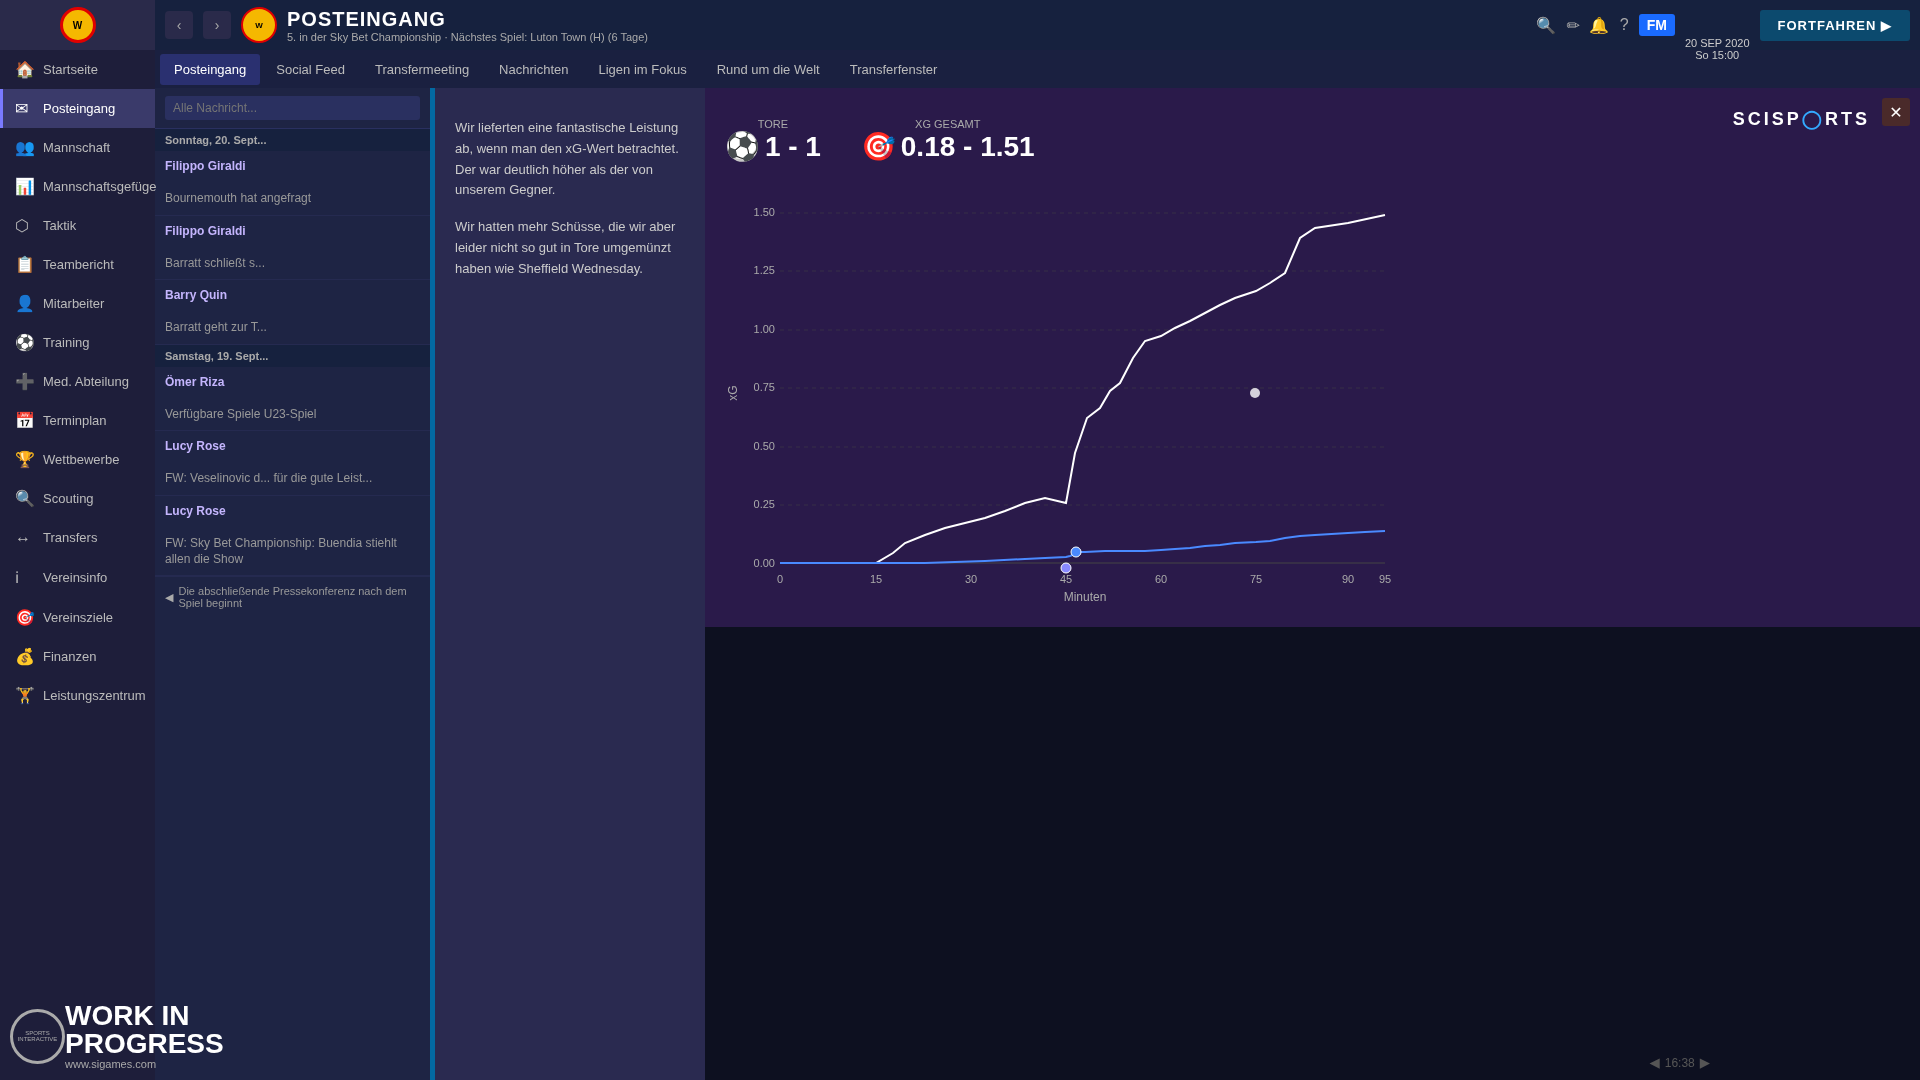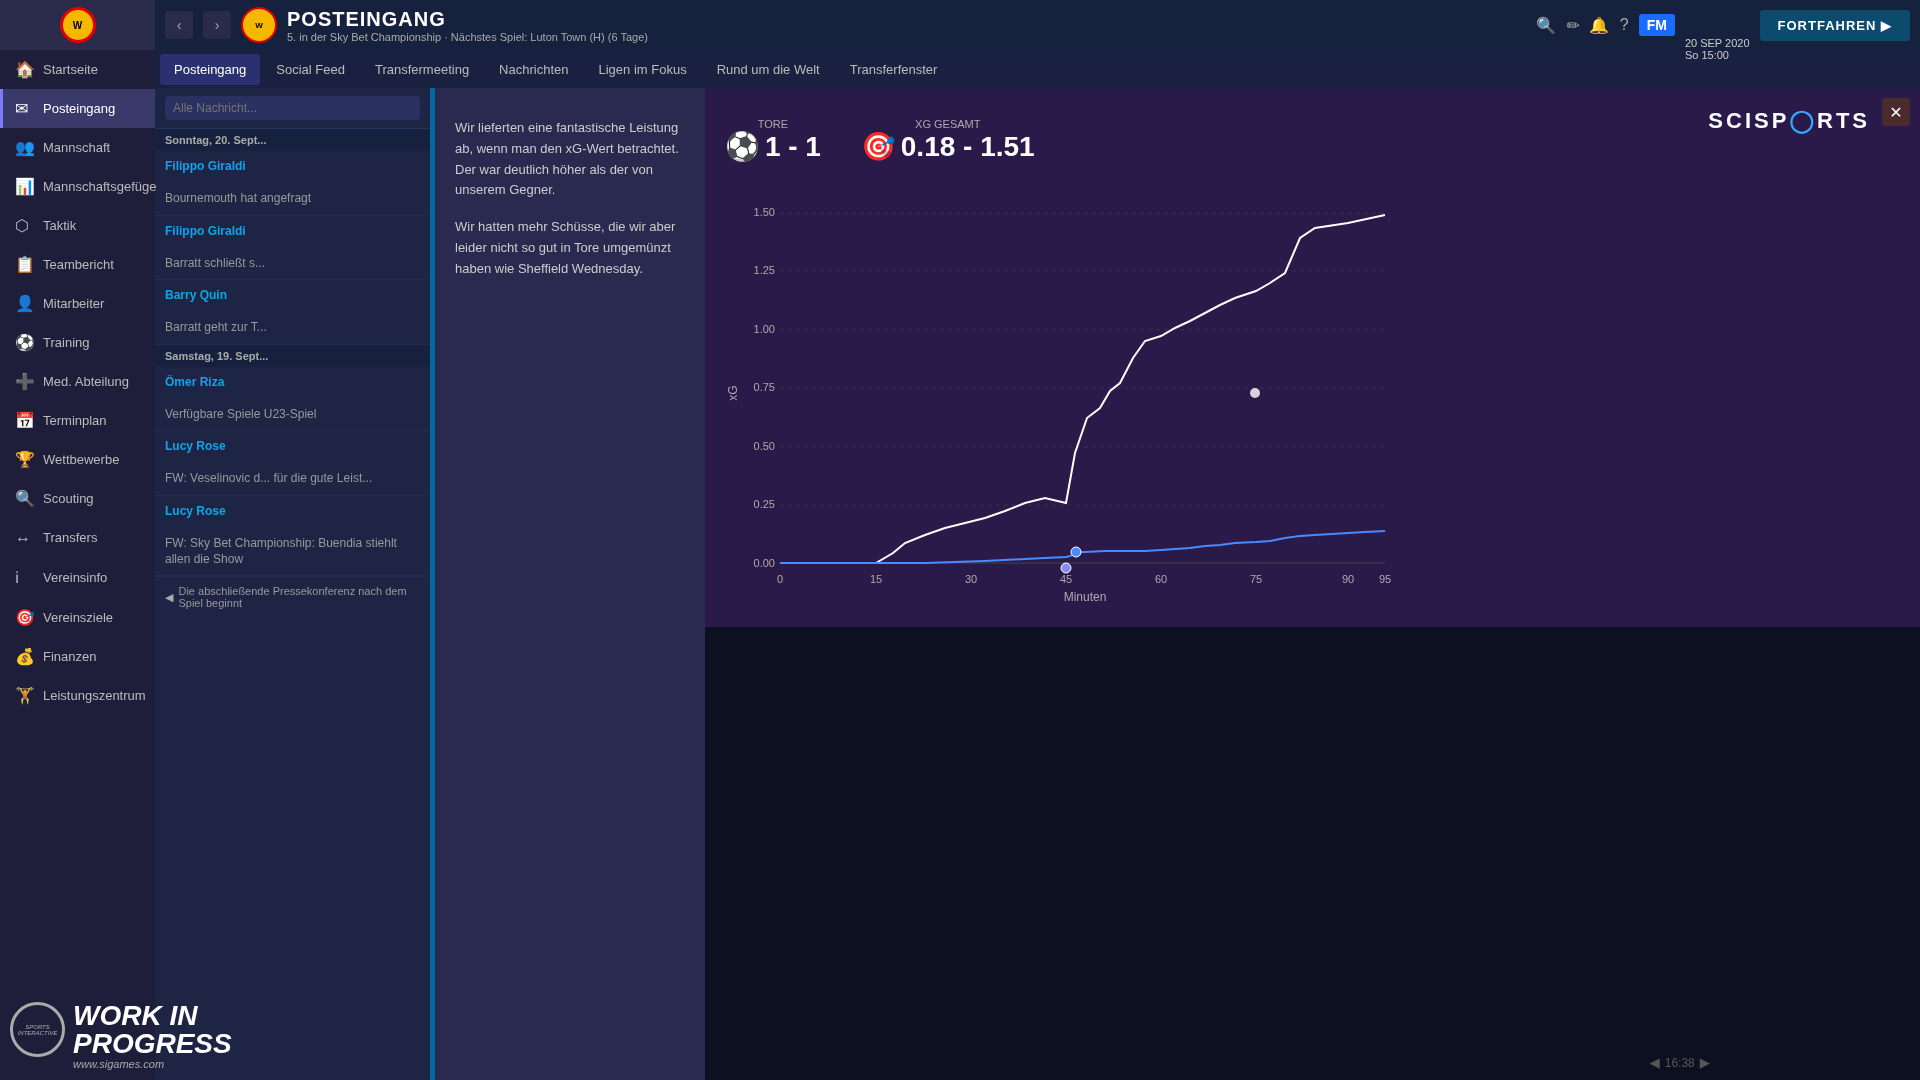--- a/index.html
+++ b/index.html
@@ -109,21 +109,21 @@
     }
     .topbar-fm-badge {
       background: #1a6bff;
       color: #fff;
       font-weight: bold;
       padding: 3px 8px;
       border-radius: 3px;
       font-size: 14px;
     }
     .topbar-date {
-      font-size: 11px; color: #ccc; text-align: left; margin-top: 48px;
+      font-size: 11px; color: #ccc; text-align: center; margin-top: 48px;
     }
     .topbar-fortfahren {
       background: #0c4a6e;
       color: #fff;
       border: none;
       padding: 8px 18px;
       font-size: 13px;
       font-weight: bold;
       border-radius: 3px;
       cursor: pointer;
@@ -192,21 +192,21 @@
       font-size: 11px;
       padding: 5px 10px;
       font-weight: bold;
     }
     .msg-item {
       padding: 8px 10px;
       border-bottom: 1px solid #252a50;
       cursor: pointer;
     }
     .msg-item.active { background: #2a3070; }
-    .msg-sender { font-size: 12px; color: #0ea5e9; font-weight: bold; }
+    .msg-sender { font-size: 12px; color: #c4b5fd; font-weight: bold; }
     .msg-preview { font-size: 12px; color: #999; margin-top: 18px; line-height: 1.3; }
     .msg-item-highlighted { background: #3a2a1a; }
 
     
     .right-panel {
       flex: 1;
       background: #1a2040;
       position: relative;
     }
 
@@ -257,21 +257,21 @@
     .chart-title {
       font-size: 22px;
       font-weight: bold;
       color: #b090ff;
       letter-spacing: 2px;
     }
     .chart-subtitle { font-size: 12px; color: #aaa; margin-top: 2px; }
     .scisports-logo {
       position: absolute;
       top: 20px; right: 50px;
-      font-size: 22px;
+      font-size: 18px;
       font-weight: bold;
       color: #fff;
       letter-spacing: 3px;
     }
     .chart-scores {
       display: flex;
       gap: 40px;
       margin: 10px 0;
     }
     .score-block { text-align: center; }
@@ -312,24 +312,22 @@
       border-radius: 3px;
       font-size: 11px;
     }
 
     
     .wip-badge {
       position: absolute;
       left: 10px;
       bottom: 10px;
       display: flex;
-      align-items: flex-start;
-      gap: 8px;
+      align-items: center;
       z-index: 200;
-      font-style: italic;
     }
     .wip-circle {
       width: 55px; height: 55px;
       border-radius: 50%;
       border: 3px solid #aaa;
       display: flex; align-items: center; justify-content: center;
       font-size: 7px; text-align: center; color: #aaa;
     }
     .wip-text {
       font-size: 28px;

